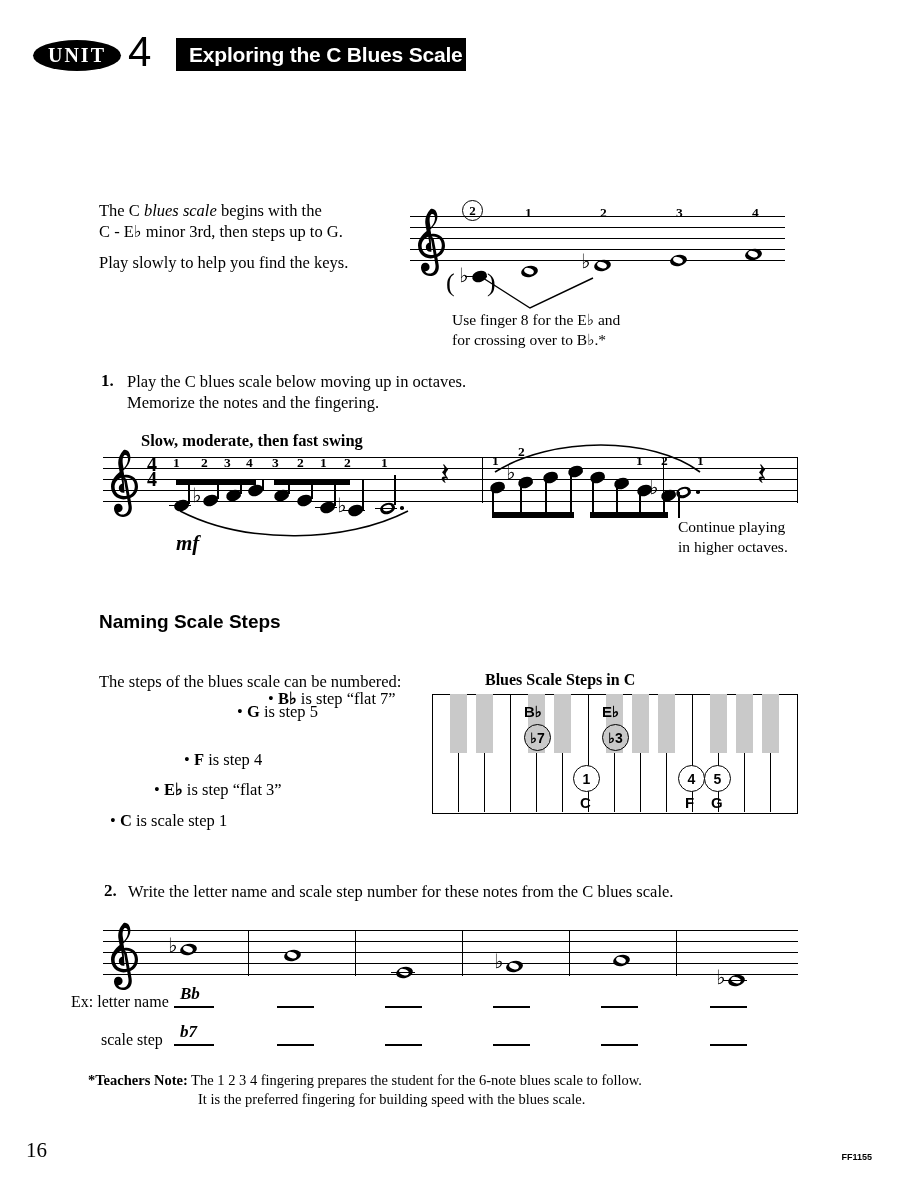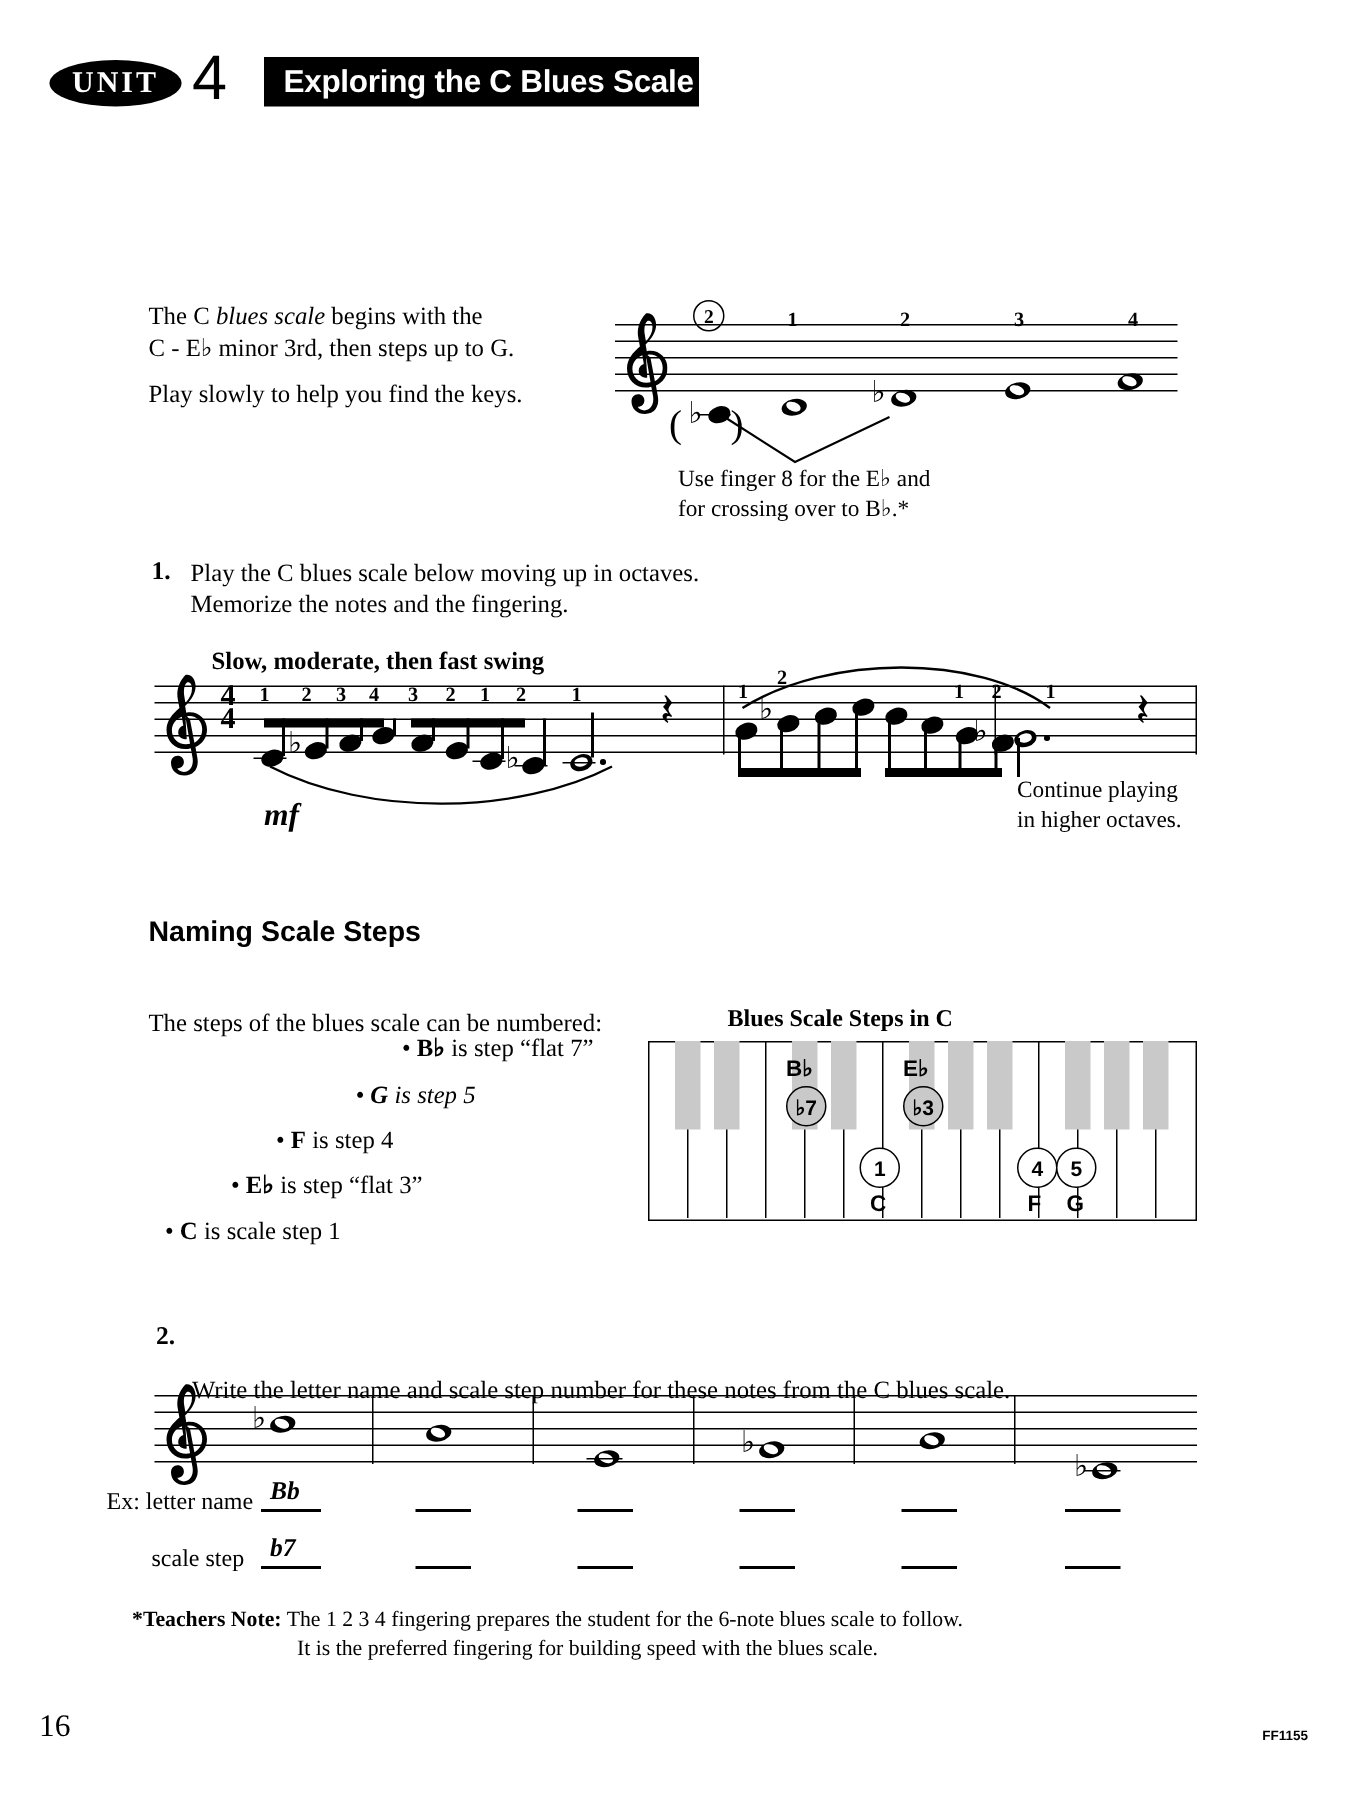--- a/index.html
+++ b/index.html
@@ -337,21 +337,21 @@
     <span>Continue playing</span><br>
     <span>in higher octaves.</span>
   </div>
 
   <div class="sec-head" style="left:99px;top:611px;">Naming Scale Steps</div>
   <div class="para" style="left:99px;top:671px;text-align:center;">The steps of the blues scale can be numbered:</div>
 
   <div class="bullet-line" style="left:268px;top:689px;">
     •&nbsp;<span class="bold">B♭</span><span> is step “flat 7”</span>
   </div>
-  <div class="bullet-line" style="left:237px;top:720px;font-style:italic;">
+  <div class="bullet-line" style="left:237px;top:702px;">
     •&nbsp;<span class="bold">G</span><span> is step 5</span>
   </div>
   <div class="bullet-line" style="left:184px;top:750px;">
     •&nbsp;<span class="bold">F</span><span> is step 4</span>
   </div>
   <div class="bullet-line" style="left:154px;top:780px;">
     •&nbsp;<span class="bold">E♭</span><span> is step “flat 3”</span>
   </div>
   <div class="bullet-line" style="left:110px;top:811px;">
     •&nbsp;<span class="bold">C</span><span> is scale step 1</span>
@@ -395,21 +395,21 @@
   <div class="kcircle" style="left:573px;top:765px;">1</div>
   <div class="klabel" style="left:580px;top:794px;">C</div>
 
   <div class="kcircle" style="left:678px;top:765px;">4</div>
   <div class="klabel" style="left:685px;top:794px;">F</div>
 
   <div class="kcircle" style="left:704px;top:765px;">5</div>
   <div class="klabel" style="left:711px;top:794px;">G</div>
 
   <div class="num-label" style="left:104px;top:881px;">2.</div>
-  <div class="para" style="left:128px;top:881px;width:660px;margin-top:35px;">Write the letter name and scale step number for these notes from the C blues scale.</div>
+  <div class="para" style="left:128px;top:881px;width:660px;">Write the letter name and scale step number for these notes from the C blues scale.</div>
 
   <div class="staff" style="left:103px;top:930px;width:695px;height:46px;">
     <div class="ln" style="top:0px;width:695px;"></div>
     <div class="ln" style="top:11px;width:695px;"></div>
     <div class="ln" style="top:22px;width:695px;"></div>
     <div class="ln" style="top:33px;width:695px;"></div>
     <div class="ln" style="top:44px;width:695px;"></div>
   </div>
   <div class="bar" style="left:248px;top:930px;height:46px;"></div>
   <div class="bar" style="left:355px;top:930px;height:46px;"></div>

